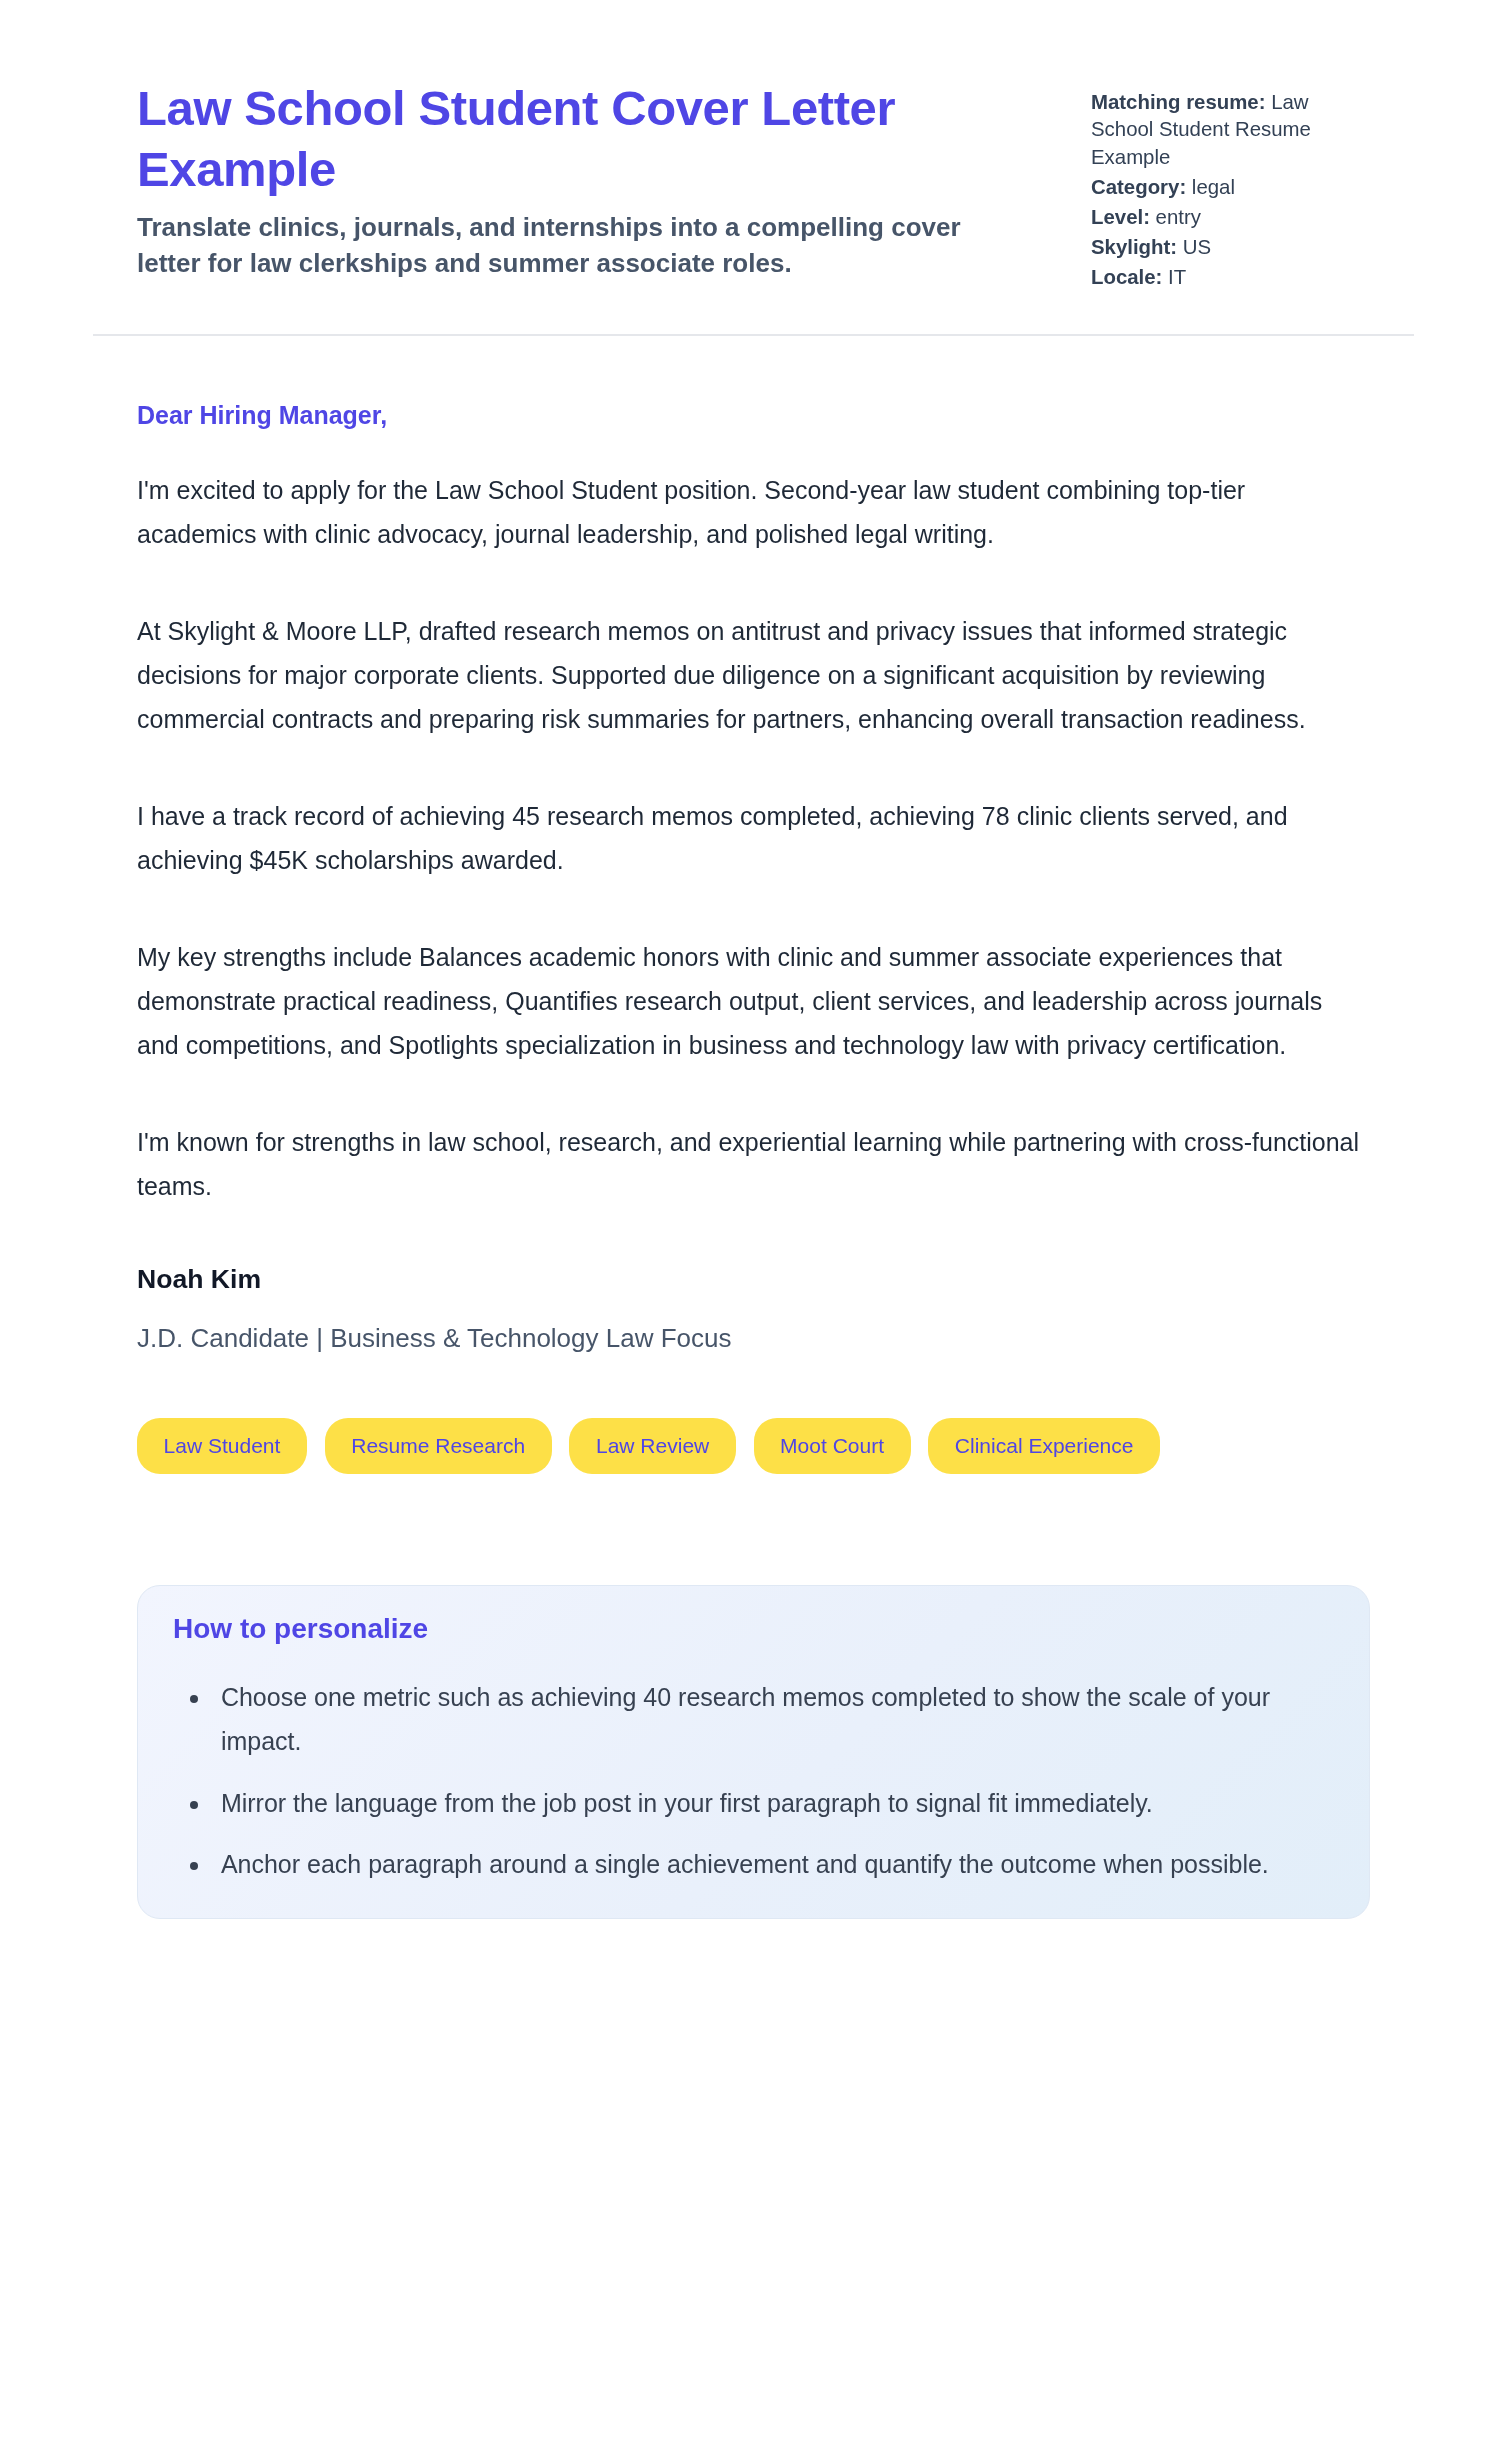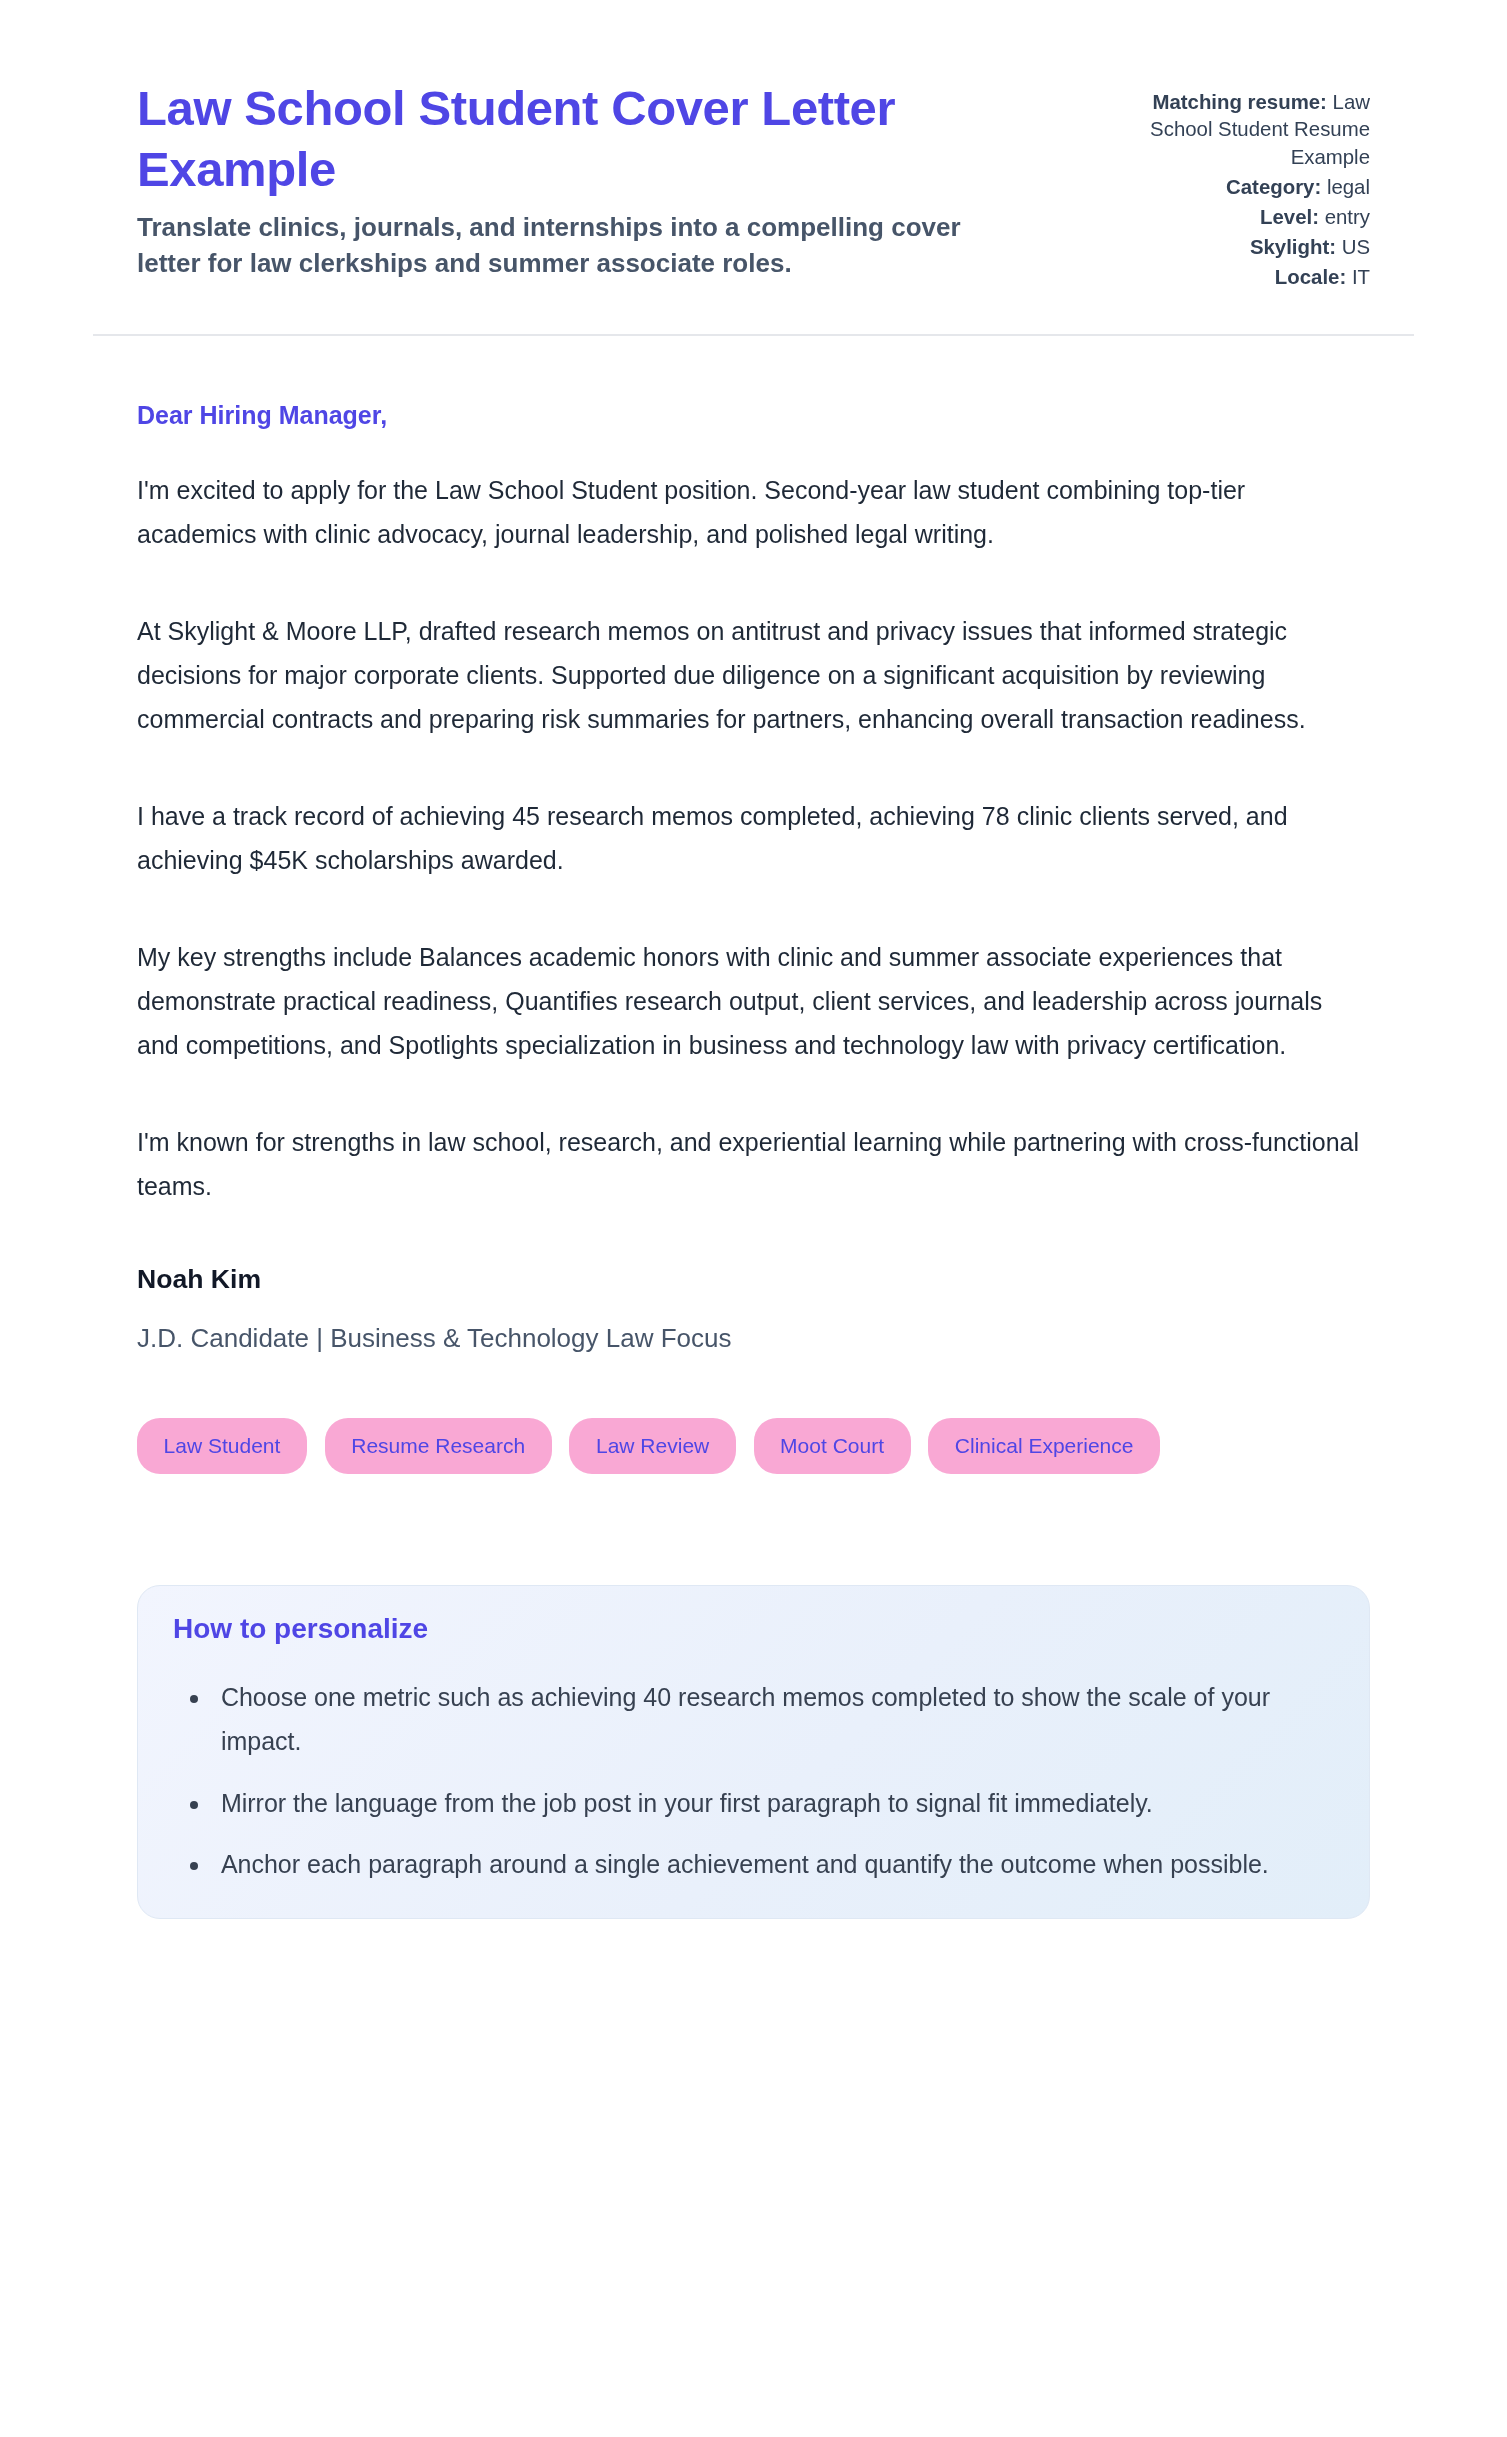--- a/index.html
+++ b/index.html
@@ -34,21 +34,20 @@
     margin: 8.9px 0 0;
     max-width: 869px;
     font-size: 26px;
     line-height: 36px;
     font-weight: 700;
     color: #475569;
   }
   .header-meta {
     width: 279px;
     flex: none;
-    text-align: right;
     font-size: 20.4px;
     line-height: 27.5px;
     color: #334155;
     padding-top: 10.6px;
   }
   .meta-row { margin: 0 0 2.7px; }
   .meta-row strong { font-weight: 700; }
 
   hr.divider {
     border: none;
@@ -84,21 +83,21 @@
     margin: 23px 0 0;
     font-size: 26px;
     line-height: 35px;
     color: #475569;
   }
 
   
   .tags { margin-top: 62px; display: flex; flex-wrap: wrap; gap: 17.7px; }
   .tag {
     display: inline-block;
-    background: #f9a8d4;
+    background: #fde047;
     color: #4f46e5;
     font-size: 21px;
     line-height: 32px;
     padding: 12.4px 26.6px;
     border-radius: 23px;
     white-space: nowrap;
   }
 
   
   .tips-box {

